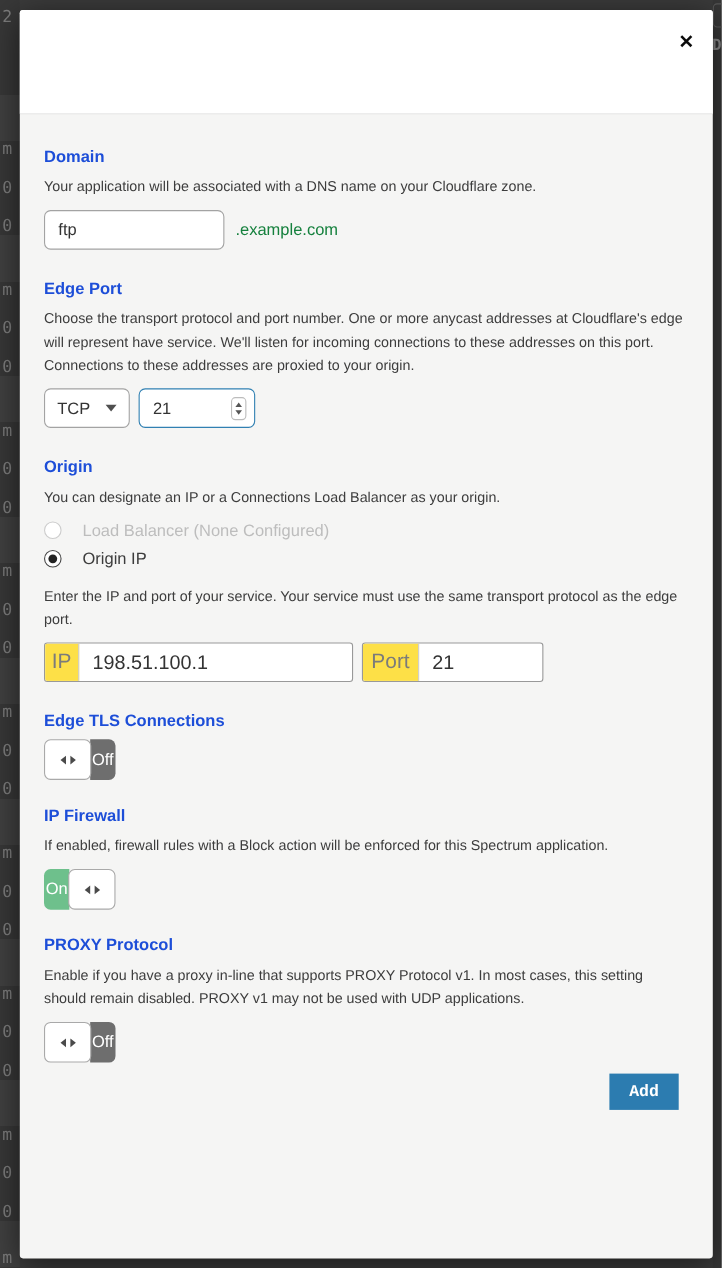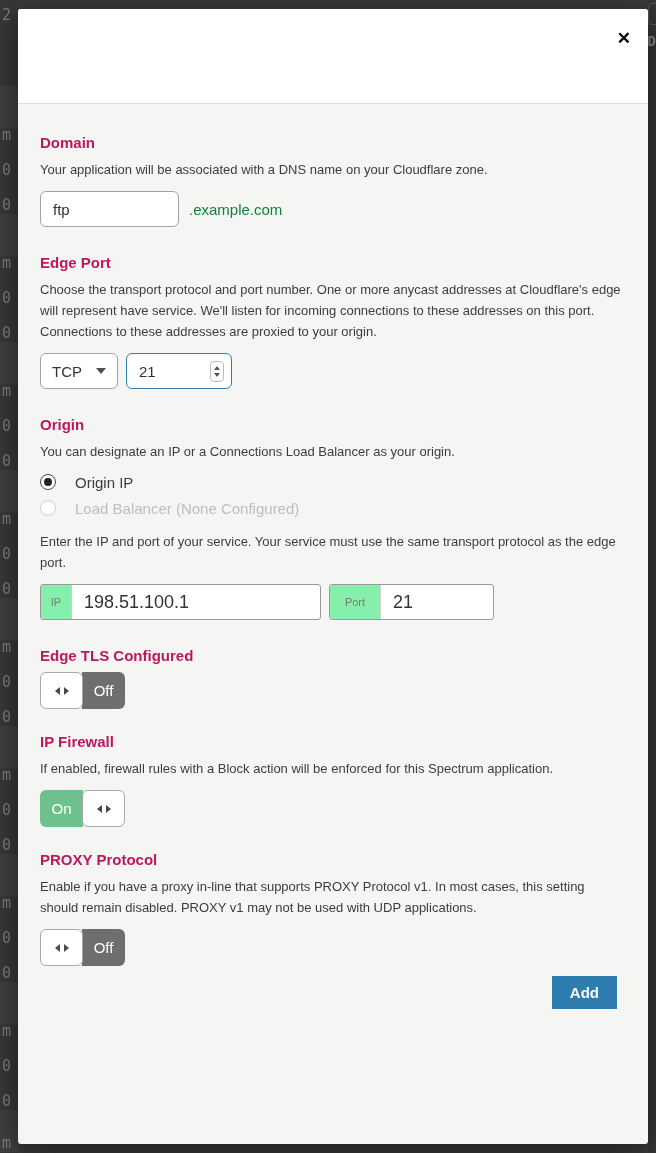--- a/index.html
+++ b/index.html
@@ -57,38 +57,38 @@
   }
   .close-btn {
     position: absolute; right: 17px; top: 19px;
     font-size: 17px; font-weight: 700; color: #0a0a0a;
     background: none; border: none; cursor: pointer;
     font-family: "Liberation Sans", sans-serif;
   }
   .modal-body { padding: 30px 22px 0 22px; }
 
   .section-label {
-    font-size: 15px; font-weight: 700; color: #be185d;
+    font-size: 15px; font-weight: 700; color: #1d4ed8;
     margin-bottom: 8px;
   }
   .section-desc {
     font-size: 13px; color: #3d3d3d; line-height: 21px;
     max-width: 592px; margin-bottom: 11px;
   }
   .section { margin-bottom: 27px; }
 
   
   .text-input {
     height: 36px; background: #fff;
     border: 1px solid #a3a3a3; border-radius: 6px;
     font-size: 15px; color: #333; padding: 0 12px;
     font-family: "Liberation Sans", sans-serif;
   }
   .domain-row { display: flex; align-items: center; }
-  .domain-input { width: 139px; }
+  .domain-input { width: 164px; }
   .domain-suffix { font-size: 15px; color: #15803d; margin-left: 10px; }
 
   
   .edgeport-row { display: flex; align-items: center; gap: 8px; }
   .select-box {
     width: 78px; height: 36px; background: #fff;
     border: 1px solid #a3a3a3; border-radius: 6px;
     display: flex; align-items: center; justify-content: space-between;
     padding: 0 11px; cursor: pointer;
     font-size: 15px; color: #333;
@@ -132,56 +132,56 @@
   .radio-group { margin-bottom: 10px; }
 
   
   .prefix-row { display: flex; gap: 8px; }
   .prefix-group {
     display: flex; height: 36px; background: #fff;
     border: 1px solid #999999; border-radius: 3px; overflow: hidden;
   }
   .prefix-cell {
     display: flex; align-items: center; justify-content: center;
-    background: #86efac; border-right: 1px solid #cfcfcf;
-    font-size: 11px; color: #7b7b7b; flex: none;
+    background: #fde047; border-right: 1px solid #cfcfcf;
+    font-size: 19px; color: #7b7b7b; flex: none;
   }
   .prefix-group input {
     border: none; background: transparent; outline: none;
     font-size: 18px; color: #333; padding: 0 12px; width: 100%;
     font-family: "Liberation Sans", sans-serif;
   }
   .ip-group { width: 281px; } .ip-group .prefix-cell { width: 31px; }
   .portg-group { width: 165px; } .portg-group .prefix-cell { width: 51px; }
 
   
   .toggle { display: flex; width: 85px; height: 37px; cursor: pointer; }
   .toggle-knob {
     width: 43px; height: 37px; background: #fff;
     border: 1px solid #a9a9a9; border-radius: 6px;
     display: flex; align-items: center; justify-content: center; gap: 4px;
     position: relative; z-index: 1;
   }
   .arr-left { width:0; height:0; border-top:4px solid transparent; border-bottom:4px solid transparent; border-right:5px solid #4a4a4a; }
   .arr-right { width:0; height:0; border-top:4px solid transparent; border-bottom:4px solid transparent; border-left:5px solid #4a4a4a; }
   .toggle-seg {
-    width: 43px; height: 37px;
+    width: 23px; height: 37px;
     display: flex; align-items: center; justify-content: center;
     font-size: 15px; color: #ffffff;
   }
   .seg-off { background: #6e6e6e; border-radius: 0 6px 6px 0; margin-left: -1px; }
   .seg-on  { background: #6ec08c; border-radius: 6px 0 0 6px; margin-right: -1px; }
 
   
   .footer { text-align: right; padding-right: 9px; margin-top: 10px; }
   .add-btn {
     display: inline-block; background: #2c7cb0; color: #fff;
     font-size: 15px; font-weight: 700; border: none; border-radius: 0;
     padding: 8px 18px; cursor: pointer;
-    font-family: Liberation Sans, sans-serif;
+    font-family: Liberation Mono, monospace;
   }
 </style>
 </head>
 <body>
 
 <div class="overlay-strip overlay-left">
     <span class="frag" style="top: 8px;">2</span>
     <span class="frag" style="top: 128px;">m</span>
     <span class="frag" style="top: 163px;">0</span>
     <span class="frag" style="top: 198px;">0</span>
@@ -245,46 +245,46 @@
             <span class="tri-down"></span>
           </div>
         </div>
       </div>
     </div>
 
     <div class="section">
       <div class="section-label">Origin</div>
       <div class="section-desc" style="margin-bottom:7px">You can designate an IP or a Connections Load Balancer as your origin.</div>
       <div class="radio-group">
+        <div class="radio-row disabled">
+          <span class="radio-circle"></span>
+          <span class="radio-label">Load Balancer (None Configured)</span>
+        </div>
         <div class="radio-row">
           <span class="radio-circle">
               <span class="radio-dot"></span>
             </span>
           <span class="radio-label">Origin IP</span>
         </div>
-        <div class="radio-row disabled">
-          <span class="radio-circle"></span>
-          <span class="radio-label">Load Balancer (None Configured)</span>
-        </div>
       </div>
       <div class="section-desc">Enter the IP and port of your service. Your service must use the same transport protocol as the edge port.</div>
       <div class="prefix-row">
         <div class="prefix-group ip-group">
           <span class="prefix-cell">IP</span>
           <input value="198.51.100.1" style="">
         </div>
         <div class="prefix-group portg-group">
           <span class="prefix-cell">Port</span>
           <input value="21" style="">
         </div>
       </div>
     </div>
 
     <div class="section" style="margin-bottom:24px">
-      <div class="section-label">Edge TLS Configured</div>
+      <div class="section-label">Edge TLS Connections</div>
       <div class="toggle">
         <div class="toggle-knob">
           <span class="arr-left"></span>
             <span class="arr-right"></span>
         </div>
         <div class="toggle-seg seg-off">Off</div>
       </div>
     </div>
 
     <div class="section" style="margin-bottom:24px">

